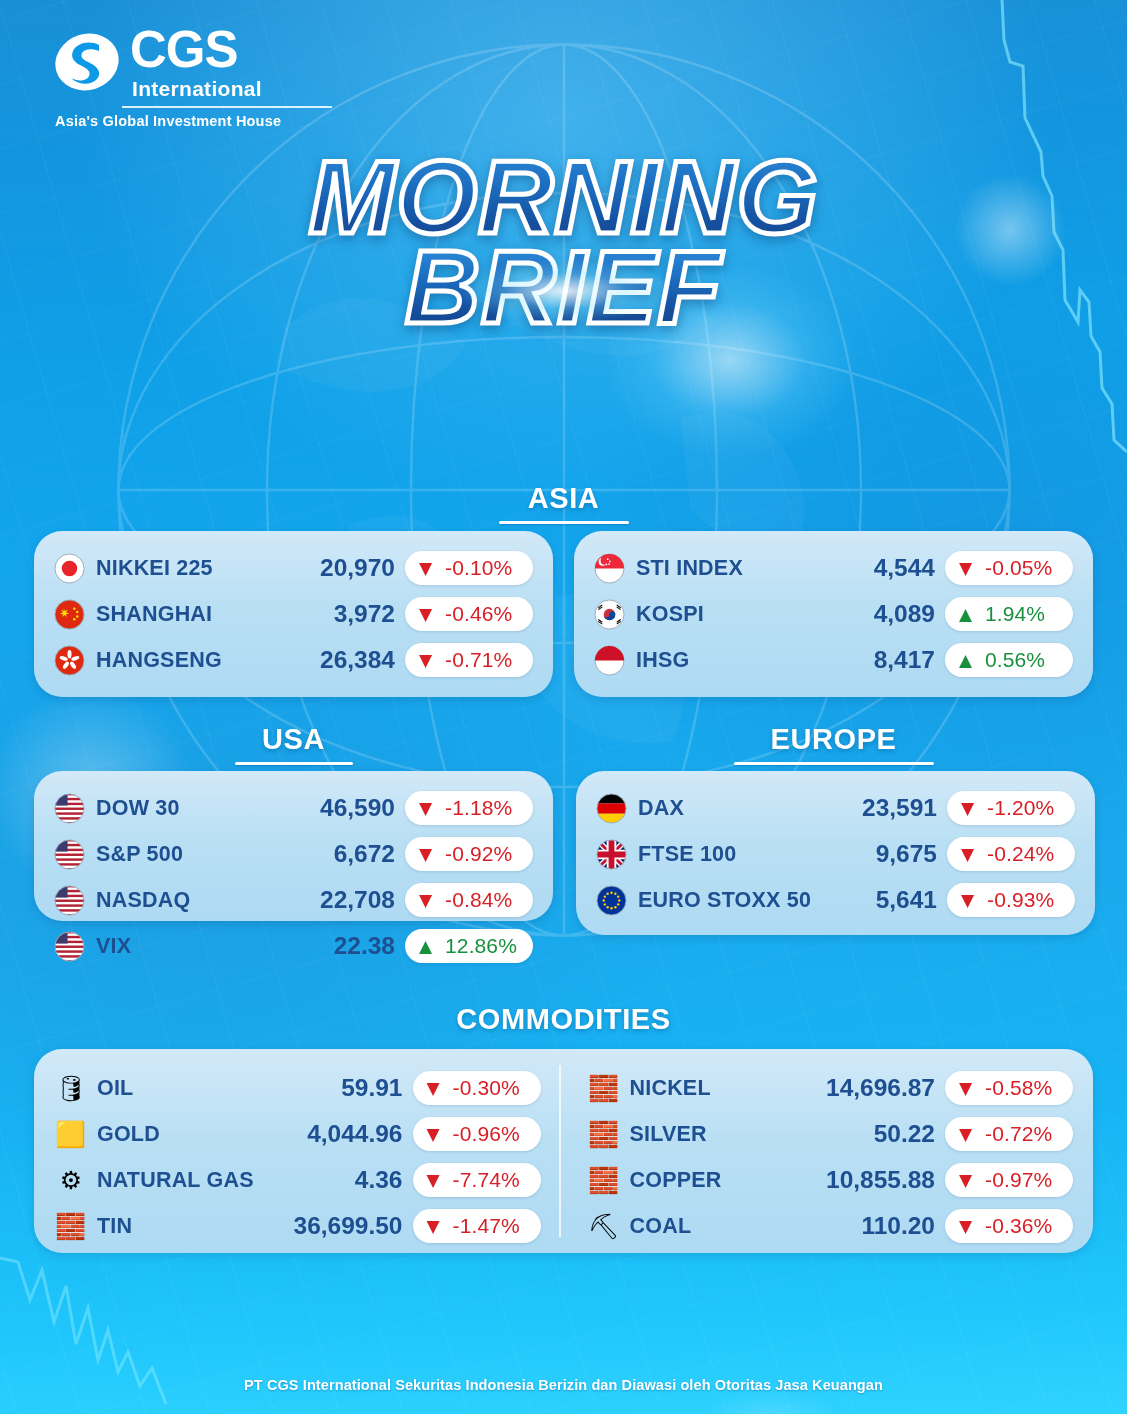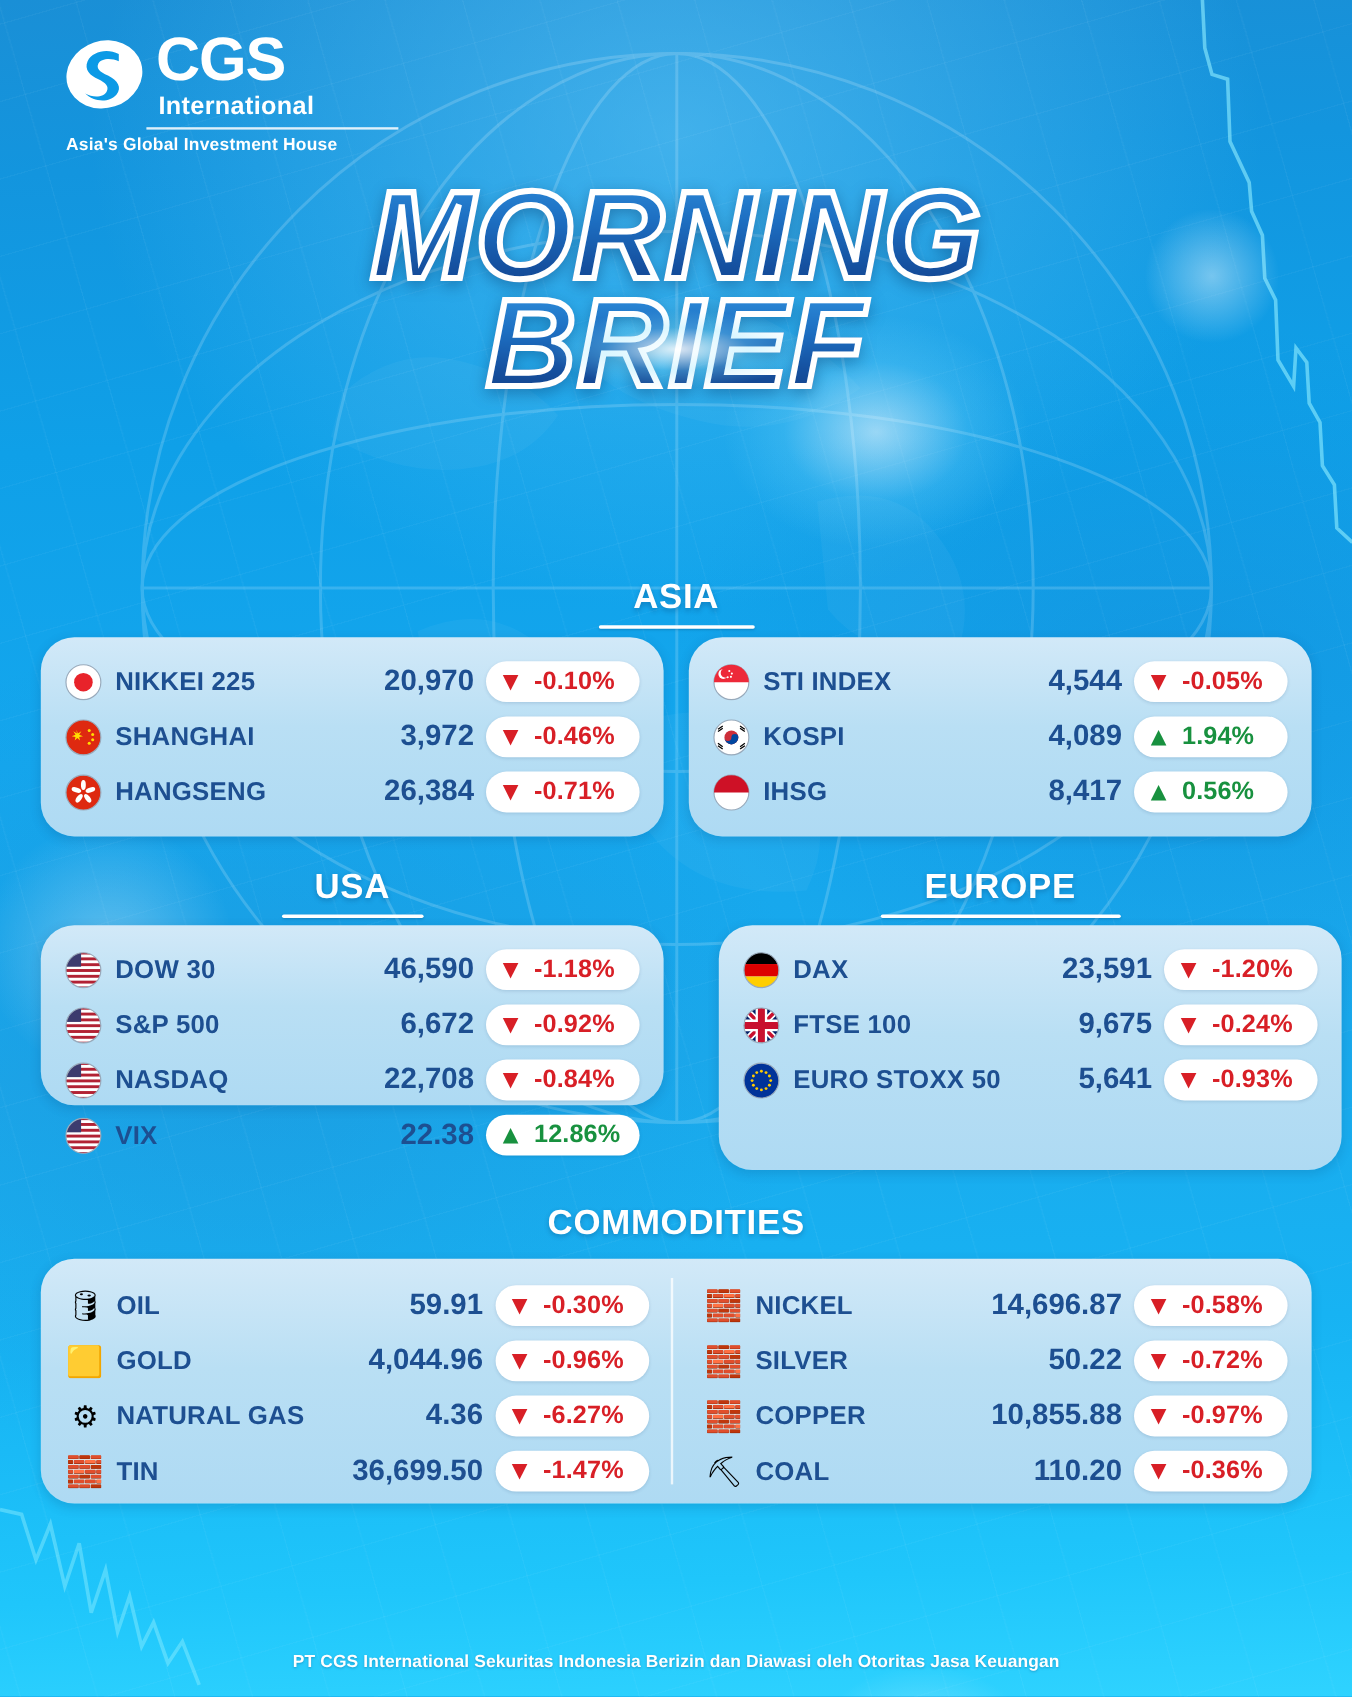--- a/index.html
+++ b/index.html
@@ -142,21 +142,21 @@
     white-space:nowrap; padding-right:10px;
   }
   .pill{
     flex:none; width:128px; height:34px; border-radius:18px;
     background:#ffffff;
     display:flex; align-items:center; justify-content:flex-start;
     padding-left:14px; gap:13px;
     box-shadow:0 1px 3px rgba(0,50,100,.14);
   }
   .pill .tri{ font-size:17px; line-height:1; font-family:"DejaVu Sans", sans-serif; }
-  .pill .pct{ font-size:21px; font-weight:bold; letter-spacing:.1px; }
+  .pill .pct{ font-size:21px; font-weight:normal; letter-spacing:.1px; }
   .pill.dn .tri, .pill.dn .pct{ color:#d81f26; }
   .pill.up .tri, .pill.up .pct{ color:#18913f; }
 
   
   #footer{
     position:absolute; left:0; right:0; top:1377px; text-align:center;
     color:#ffffff; font-size:14.5px; font-weight:bold; letter-spacing:.1px;
     text-shadow:0 1px 2px rgba(0,60,110,.35);
   }
 </style>
@@ -482,21 +482,21 @@
         <span class="pct">12.86%</span>
       </span>
     </div>
   </div>
 
   <div class="sec-head" style="left:574px; width:519px; top:723px;">
     <span>EUROPE</span>
     <span class="u" style="width:200px;"></span>
   </div>
 
-  <div class="card" style="left:599px; top:771px; width:519px; height:204px;">
+  <div class="card" style="left:576px; top:771px; width:519px; height:164px;">
     <div class="row">
       <span class="flag">
         <svg viewBox="0 0 32 32">
             <defs>
               <clipPath id="cde">
                 <circle cx="16" cy="16" r="15"></circle>
               </clipPath>
             </defs>
         <g clip-path="url(#cde)">
               <rect width="32" height="10.7" fill="#000"></rect>
@@ -590,21 +590,21 @@
           <span class="tri">▼</span>
           <span class="pct">-0.96%</span>
         </span>
       </div>
       <div class="row">
         <span class="emoji">⚙</span>
         <span class="nm">NATURAL GAS</span>
         <span class="val">4.36</span>
         <span class="pill dn">
           <span class="tri">▼</span>
-          <span class="pct">-6.27%</span>
+          <span class="pct">-7.74%</span>
         </span>
       </div>
       <div class="row">
         <span class="emoji">🧱</span>
         <span class="nm">TIN</span>
         <span class="val">36,699.50</span>
         <span class="pill dn">
           <span class="tri">▼</span>
           <span class="pct">-1.47%</span>
         </span>

